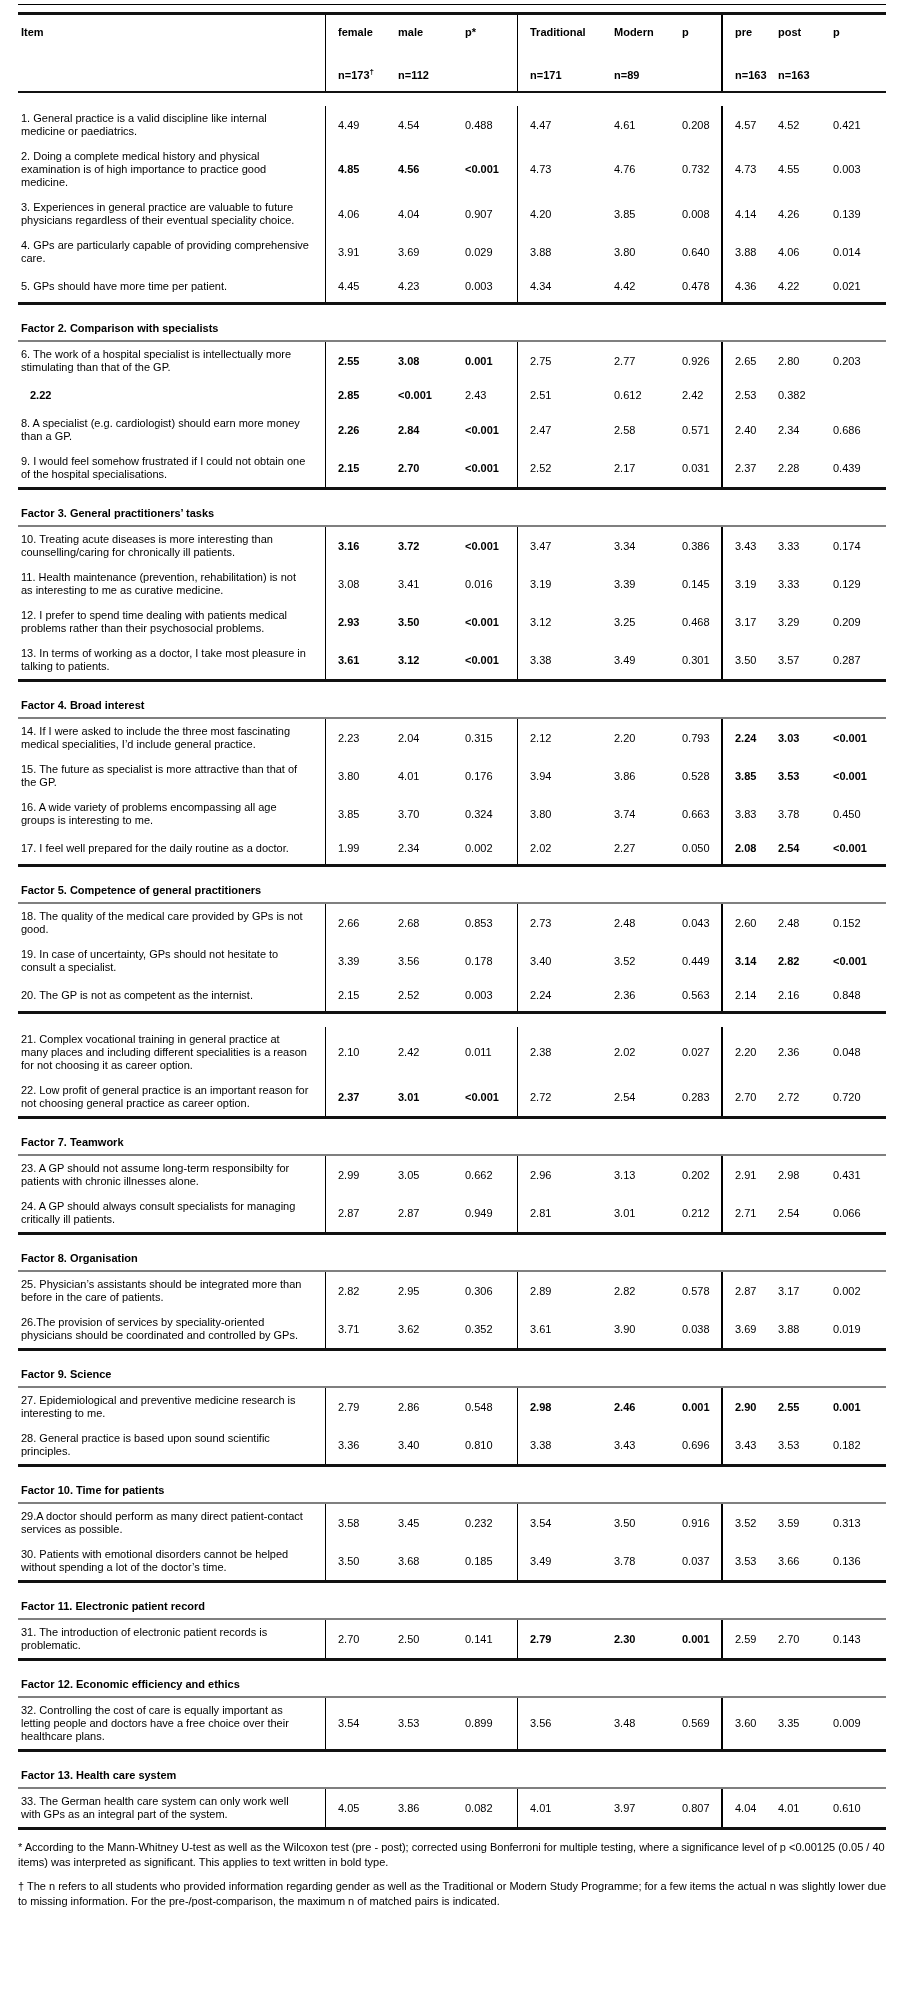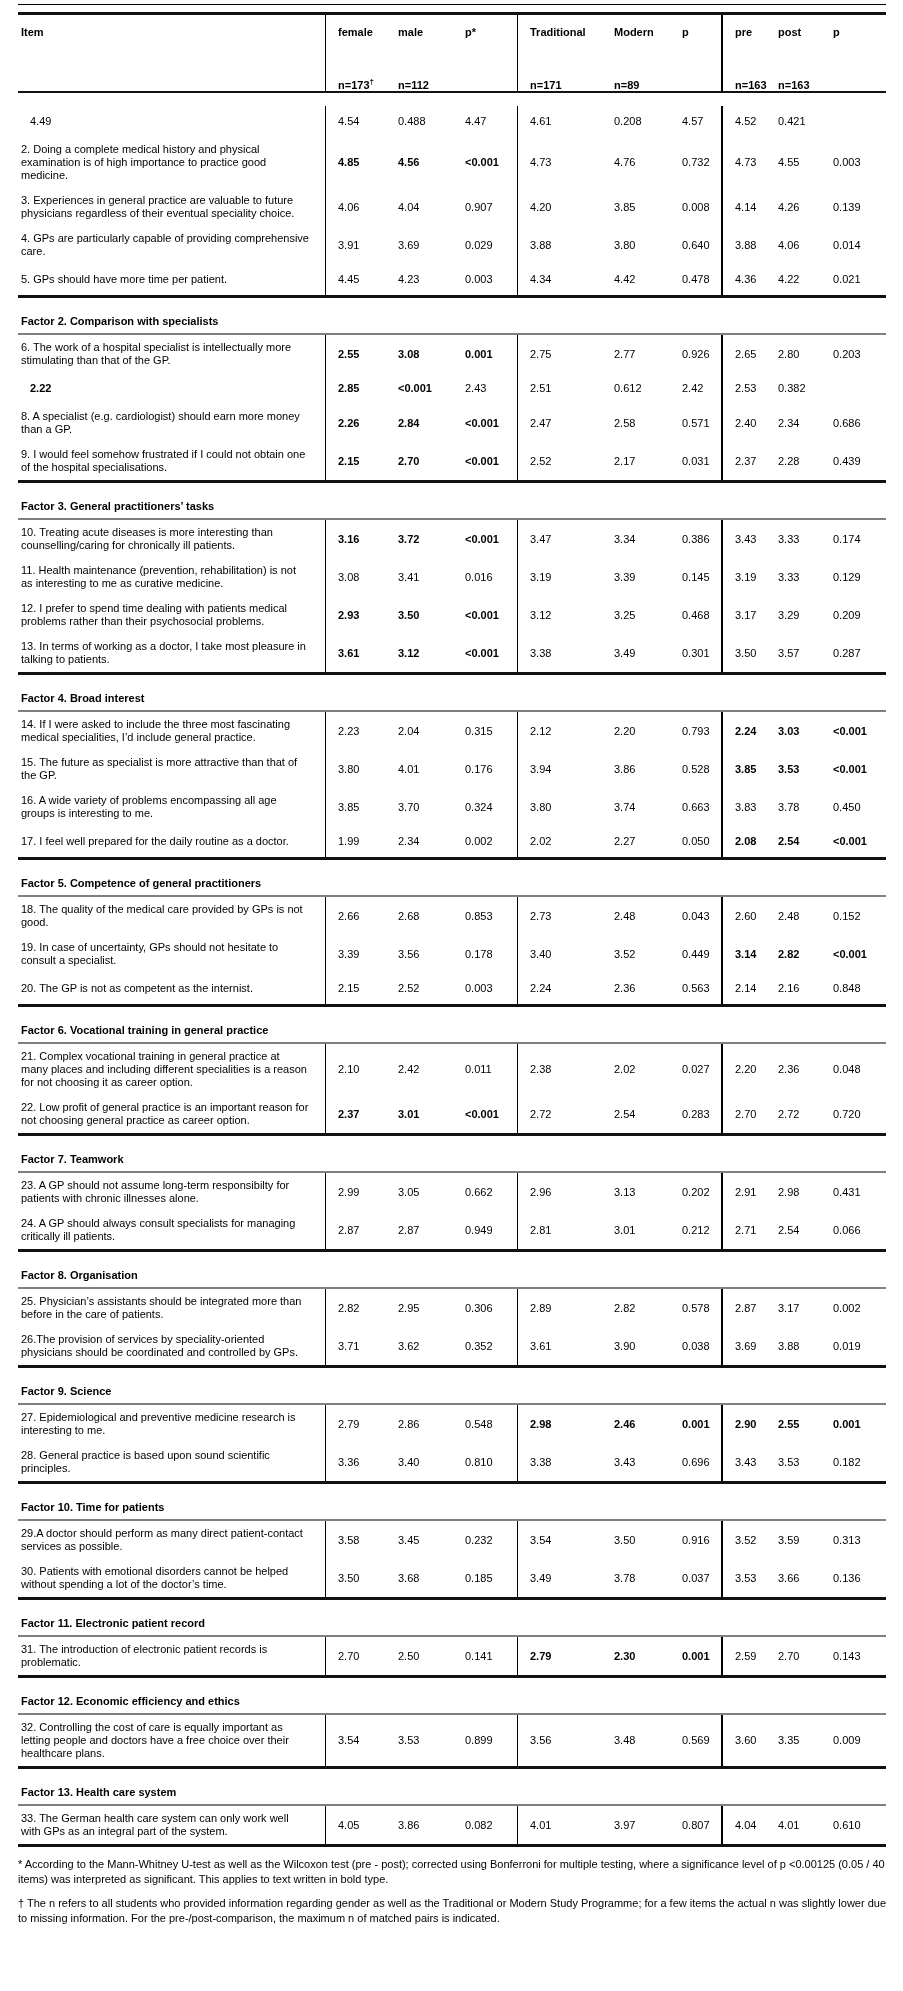--- a/index.html
+++ b/index.html
@@ -17,21 +17,21 @@
   .grid{
     display:grid;
     grid-template-columns:307px 61px 67px 64px 85px 68px 51px 45px 55px 65px;
   }
   .cell{box-sizing:border-box;}
 
   
   .hdr{border-bottom:2px solid #111;}
   .hcell{
     display:flex;flex-direction:column;justify-content:space-between;
-    padding:11px 0 0 12px;height:76px;font-weight:bold;line-height:12px;
+    padding:11px 0 10px 12px;height:76px;font-weight:bold;line-height:12px;
   }
   .hcell.item-h{padding-left:3px;justify-content:flex-start;}
   .hdr .cell:nth-child(2){border-left:1px solid #000;}
   .hdr .cell:nth-child(5){border-left:1px solid #000;}
   .hdr .cell:nth-child(8){border-left:2px solid #000;}
   sup{font-size:8px;vertical-align:super;line-height:0;}
 
   
   .factor-section{margin-top:13px;}
   .factor-title{
@@ -101,20 +101,21 @@
     <div class="cell hcell">
       <span>p</span>
       <span></span>
     </div>
   </div>
 
   <div id="sections">
       <div class="factor-section">
         <div class="section-rows">
           <div class="row">
+            <div class="cell item">1. General practice is a valid discipline like internal medicine or paediatrics.</div>
             <div class="cell val">4.49</div>
             <div class="cell val">4.54</div>
             <div class="cell val">0.488</div>
             <div class="cell val">4.47</div>
             <div class="cell val">4.61</div>
             <div class="cell val">0.208</div>
             <div class="cell val">4.57</div>
             <div class="cell val">4.52</div>
             <div class="cell val">0.421</div>
           </div>
@@ -361,21 +362,20 @@
             <div class="cell val">2.24</div>
             <div class="cell val">2.36</div>
             <div class="cell val">0.563</div>
             <div class="cell val">2.14</div>
             <div class="cell val">2.16</div>
             <div class="cell val">0.848</div>
           </div>
         </div>
       </div>
       <div class="factor-section">
-        <div class="factor-title">Factor 6. Vocational training in general practice</div>
         <div class="section-rows">
           <div class="row">
             <div class="cell item">21. Complex vocational training in general practice at many places and including different specialities is a reason for not choosing it as career option.</div>
             <div class="cell val">2.10</div>
             <div class="cell val">2.42</div>
             <div class="cell val">0.011</div>
             <div class="cell val">2.38</div>
             <div class="cell val">2.02</div>
             <div class="cell val">0.027</div>
             <div class="cell val">2.20</div>

